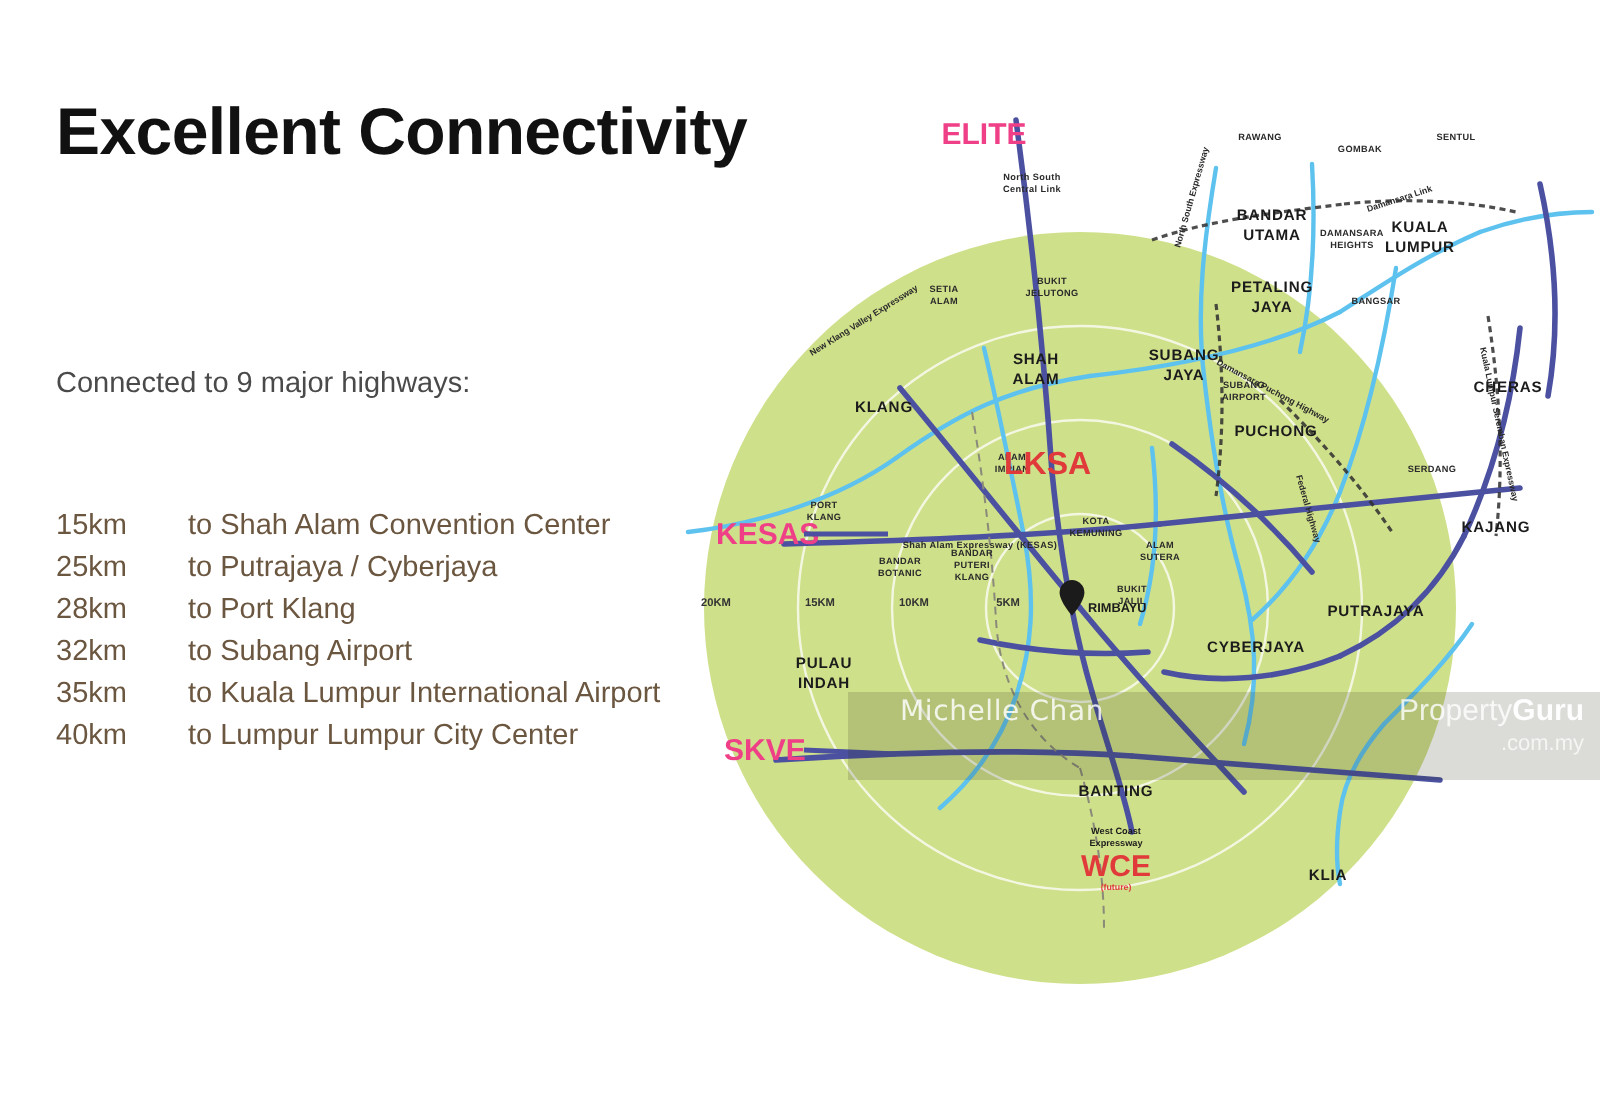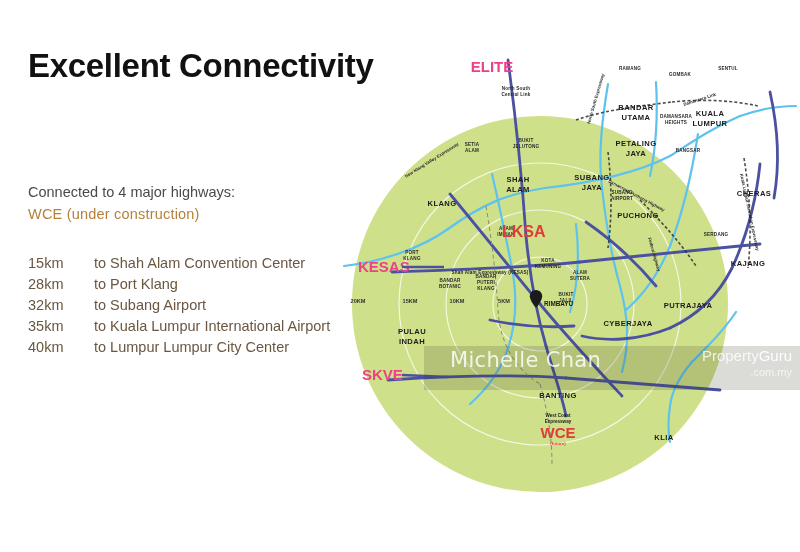--- a/index.html
+++ b/index.html
@@ -36,48 +36,51 @@
   .map{position:absolute;left:340px;top:24px;width:460px;height:480px;overflow:hidden;}
   .map svg{display:block;}
 
   
   .wm-band{
     position:absolute;left:424px;top:346px;width:376px;height:44px;
     background:rgba(40,50,25,0.17);pointer-events:none;
   }
   .wm-name{
     position:absolute;left:450px;top:348px;
-    font-size:21px;color:rgba(255,255,255,0.82);
+    font-size:14px;color:rgba(255,255,255,0.82);
     font-family:"DejaVu Sans",sans-serif;letter-spacing:0.3px;
   }
   .wm-guru{
     position:absolute;right:8px;top:348px;text-align:right;line-height:1.0;
   }
   .wm-guru .g1{font-size:15px;color:rgba(255,255,255,0.80);}
-  .wm-guru .g1 b{font-weight:normal;color:rgba(255,255,255,0.95);}
+  .wm-guru .g1 b{font-weight:bold;color:rgba(255,255,255,0.95);}
   .wm-guru .g2{font-size:11px;color:rgba(255,255,255,0.72);display:block;margin-top:3px;}
 </style>
 </head>
 <body>
 
 <div id="slide">
 
   <div class="left-panel">
 
     <h1 class="page-title">Excellent Connectivity</h1>
 
     <div class="intro">
-      <span class="lead">Connected to 4 major highways:</span>
-      <span class="hwy-line">WCE (under construction)</span>
+      <span class="lead">Connected to 9 major highways:</span>
     </div>
 
     <div class="dist-list">
       <div class="dist-row">
         <span class="dist-km">15km</span>
         <span class="dist-to">to Shah Alam Convention Center</span>
+      </div>
+      <div class="dist-row">
+        <span class="dist-km">25km</span>
+        <span class="dist-to">to Putrajaya / Cyberjaya</span>
       </div>
       <div class="dist-row">
         <span class="dist-km">28km</span>
         <span class="dist-to">to Port Klang</span>
       </div>
       <div class="dist-row">
         <span class="dist-km">32km</span>
         <span class="dist-to">to Subang Airport</span>
       </div>
       <div class="dist-row">

